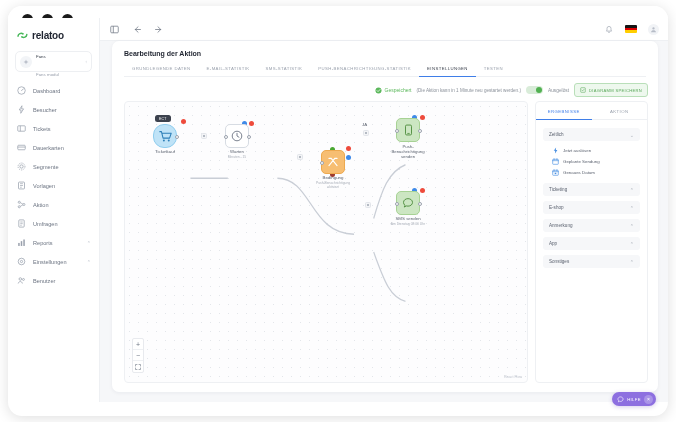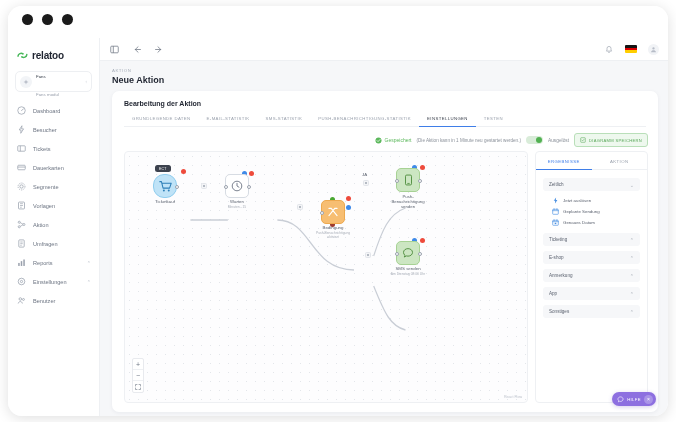--- a/index.html
+++ b/index.html
@@ -25,21 +25,21 @@
     background: #ffffff;
     display: flex; align-items: center;
     padding-left: 14px;
     gap: 9px;
   }
   .dot { width: 11px; height: 11px; border-radius: 50%; background: #1b1b1b; }
 
   
   #app-shell {
     position: absolute;
-    left: 0; top: 32px;
+    left: 0; top: 12px;
     width: 660px; height: 384px;
     background: #f6f7f9;
     display: flex;
     justify-content: flex-end;
   }
 
   
   #sidebar {
     width: 92px; height: 384px;
     background: #ffffff;
@@ -488,24 +488,20 @@
             <span style="background:#ffce00"></span>
         </span>
         <span id="user-avatar">
           <svg width="7" height="7" viewBox="0 0 12 12">
               <circle cx="6" cy="4.2" r="2" fill="#b6bcc7"></circle>
               <path d="M1.8 10.6c.5-2.2 2.1-3.2 4.2-3.2s3.7 1 4.2 3.2z" fill="#b6bcc7"></path>
             </svg>
         </span>
       </div>
 
-      <div id="page-header">
-        <div id="breadcrumb">AKTION</div>
-        <div id="page-title">Neue Aktion</div>
-      </div>
 
       <div id="content-card">
         <div id="card-title">Bearbeitung der Aktion</div>
 
         <div id="tabs">
           <div class="tab">GRUNDLEGENDE DATEN</div>
           <div class="tab">E-MAIL-STATISTIK</div>
           <div class="tab">SMS-STATISTIK</div>
           <div class="tab">PUSH-BENACHRICHTIGUNG-STATISTIK</div>
           <div class="tab active">EINSTELLUNGEN</div>

